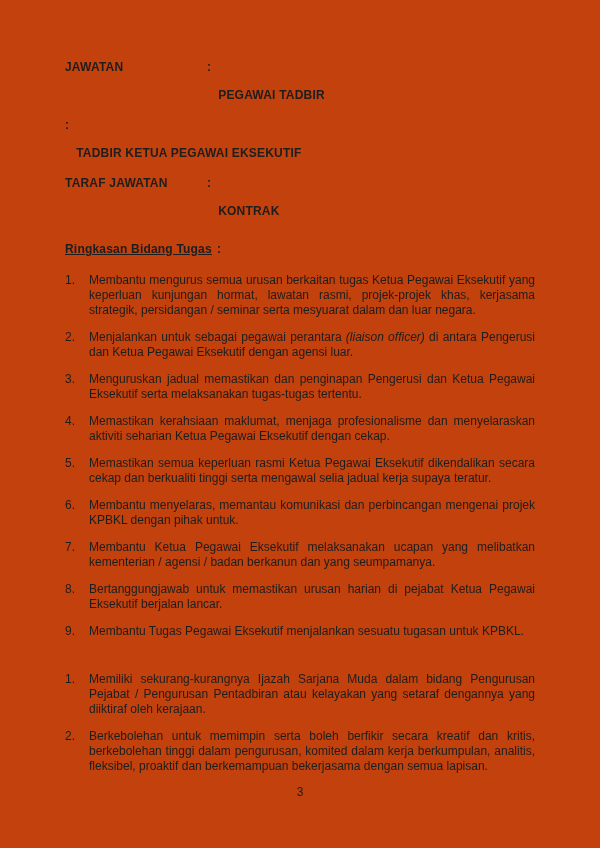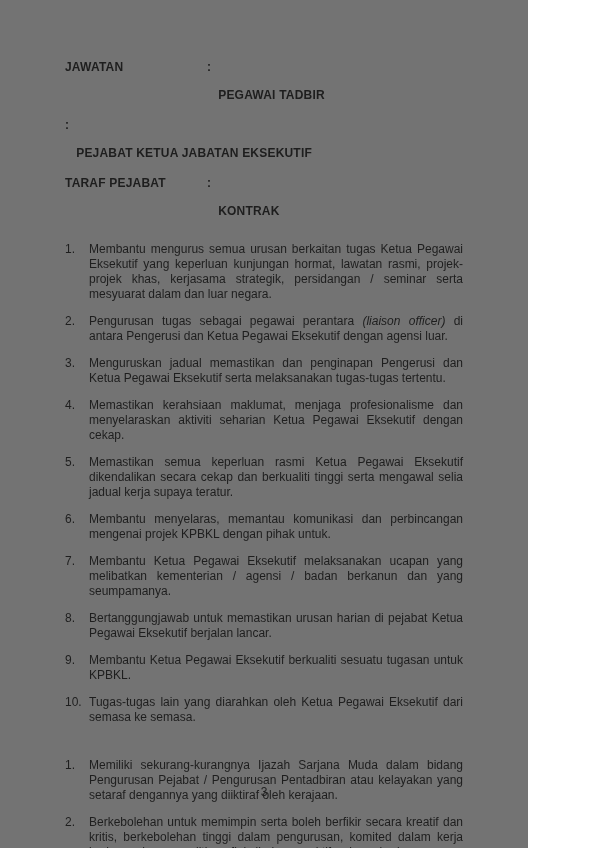--- a/index.html
+++ b/index.html
@@ -5,24 +5,24 @@
   * { margin: 0; padding: 0; box-sizing: border-box; }
   html, body { width: 600px; height: 848px; }
   body {
     background: #ffffff;
     font-family: "Liberation Sans", sans-serif;
     color: #1e1e1e;
     -webkit-font-smoothing: antialiased;
   }
   .page {
     position: relative;
-    width: 528px;
+    width: 600px;
     height: 848px;
     padding: 60px 65px 0 65px;
-    background: #737373;
+    background: #c2410c;
     overflow: hidden;
   }
   
   .header-row {
     display: flex;
     font-weight: bold;
     font-size: 12px;
     line-height: 15px;
     margin-bottom: 15px;
     letter-spacing: 0.2px;
@@ -71,39 +71,42 @@
 <div class="page">
 
   <div class="header-block">
     <div class="header-row">
       <span class="label">JAWATAN</span>
       <span class="colon">:</span>
       <span class="value">PEGAWAI TADBIR</span>
     </div>
     <div class="header-row">
       <span class="colon">:</span>
-      <span class="value">PEJABAT KETUA JABATAN EKSEKUTIF</span>
+      <span class="value">TADBIR KETUA PEGAWAI EKSEKUTIF</span>
     </div>
     <div class="header-row">
-      <span class="label">TARAF PEJABAT</span>
+      <span class="label">TARAF JAWATAN</span>
       <span class="colon">:</span>
       <span class="value">KONTRAK</span>
     </div>
   </div>
 
   <div class="section section-ringkasan">
+    <div class="section-heading">
+      <span class="heading-text">Ringkasan Bidang Tugas</span><span class="heading-colon">:</span>
+    </div>
     <div class="item-list">
   <div class="item">
     <span class="num">1.</span>
     <span class="text"><span>Membantu mengurus semua urusan berkaitan tugas Ketua Pegawai Eksekutif yang keperluan kunjungan hormat, lawatan rasmi, projek-projek khas, kerjasama strategik, persidangan / seminar serta mesyuarat dalam dan luar negara.</span></span>
   </div>
 
   <div class="item">
     <span class="num">2.</span>
-    <span class="text"><span>Pengurusan tugas sebagai pegawai perantara </span><span class="italic">(liaison officer)</span><span> di antara Pengerusi dan Ketua Pegawai Eksekutif dengan agensi luar.</span></span>
+    <span class="text"><span>Menjalankan untuk sebagai pegawai perantara </span><span class="italic">(liaison officer)</span><span> di antara Pengerusi dan Ketua Pegawai Eksekutif dengan agensi luar.</span></span>
   </div>
 
   <div class="item">
     <span class="num">3.</span>
     <span class="text"><span>Menguruskan jadual memastikan dan penginapan Pengerusi dan Ketua Pegawai Eksekutif serta melaksanakan tugas-tugas tertentu.</span></span>
   </div>
 
   <div class="item">
     <span class="num">4.</span>
     <span class="text"><span>Memastikan kerahsiaan maklumat, menjaga profesionalisme dan menyelaraskan aktiviti seharian Ketua Pegawai Eksekutif dengan cekap.</span></span>
@@ -124,27 +127,23 @@
     <span class="text"><span>Membantu Ketua Pegawai Eksekutif melaksanakan ucapan yang melibatkan kementerian / agensi / badan berkanun dan yang seumpamanya.</span></span>
   </div>
 
   <div class="item">
     <span class="num">8.</span>
     <span class="text"><span>Bertanggungjawab untuk memastikan urusan harian di pejabat Ketua Pegawai Eksekutif berjalan lancar.</span></span>
   </div>
 
   <div class="item">
     <span class="num">9.</span>
-    <span class="text"><span>Membantu Ketua Pegawai Eksekutif berkualiti sesuatu tugasan untuk KPBKL.</span></span>
+    <span class="text"><span>Membantu Tugas Pegawai Eksekutif menjalankan sesuatu tugasan untuk KPBKL.</span></span>
   </div>
 
-  <div class="item">
-    <span class="num">10.</span>
-    <span class="text"><span>Tugas-tugas lain yang diarahkan oleh Ketua Pegawai Eksekutif dari semasa ke semasa.</span></span>
-  </div>
 </div>
   </div>
 
   <div class="section section-syarat">
     <div class="item-list">
   <div class="item">
     <span class="num">1.</span>
     <span class="text"><span>Memiliki sekurang-kurangnya Ijazah Sarjana Muda dalam bidang Pengurusan Pejabat / Pengurusan Pentadbiran atau kelayakan yang setaraf dengannya yang diiktiraf oleh kerajaan.</span></span>
   </div>
 

